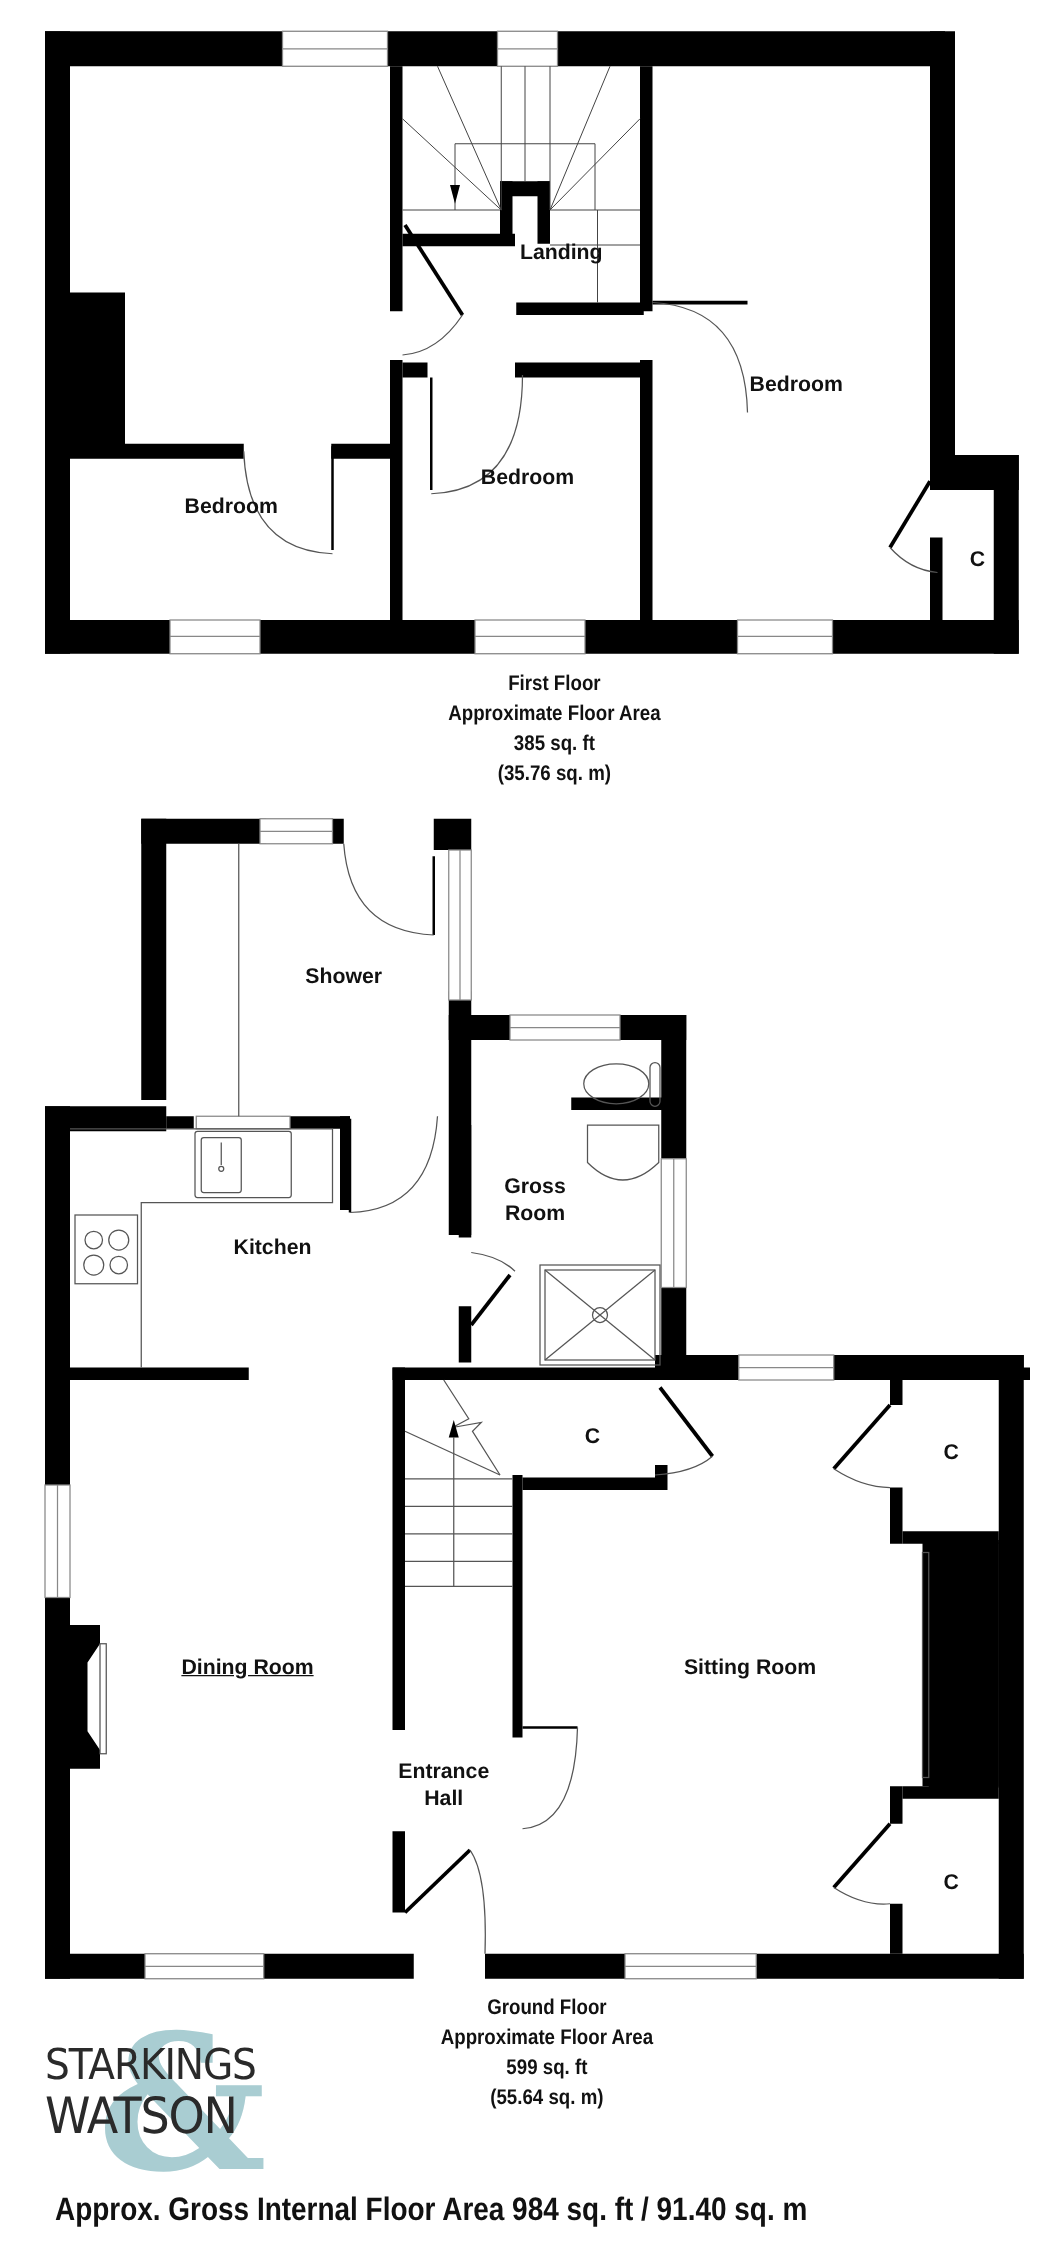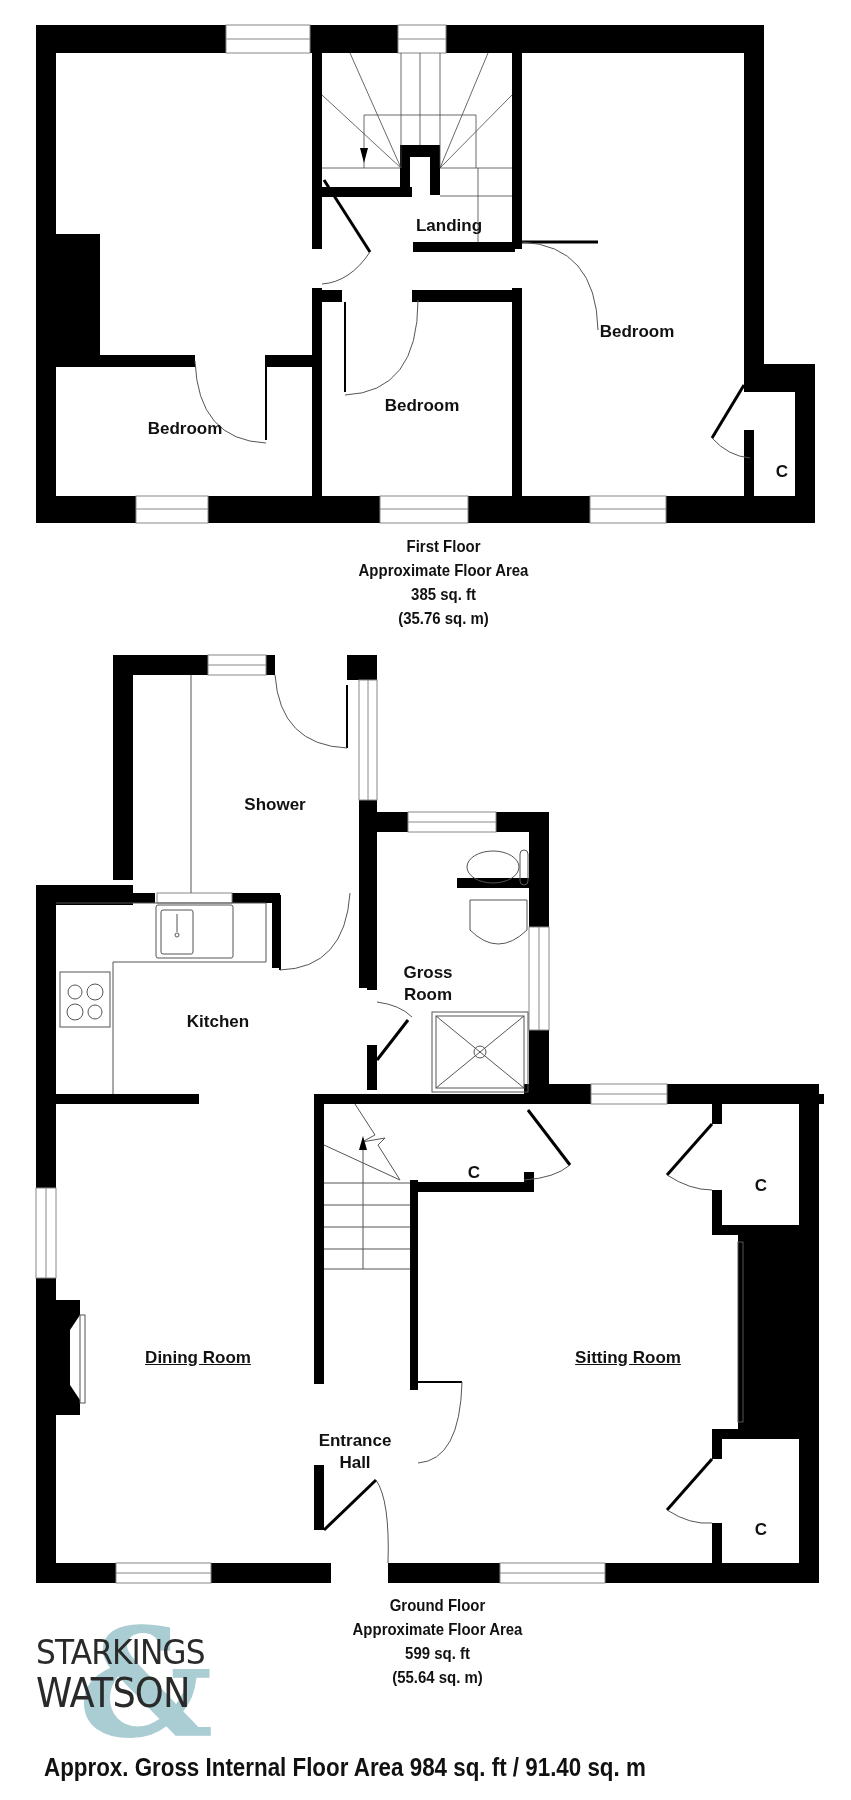--- a/index.html
+++ b/index.html
@@ -1,18 +1,18 @@
 <!DOCTYPE html>
 <html><head>
 <meta charset="utf-8">
 <style>
   html,body{margin:0;padding:0;background:#ffffff;}
   body{width:851px;height:1800px;position:relative;overflow:hidden;font-family:"Liberation Sans",sans-serif;}
   svg.plan{position:absolute;left:0;top:0;}
-  .lbl{position:absolute;font-family:"Liberation Sans",sans-serif;font-weight:bold;font-size:17px;color:#111;text-align:center;line-height:22px;white-space:nowrap;transform:translateX(-50%);margin-top:24px;}
+  .lbl{position:absolute;font-family:"Liberation Sans",sans-serif;font-weight:bold;font-size:17px;color:#111;text-align:center;line-height:22px;white-space:nowrap;transform:translateX(-50%);}
   .cap{position:absolute;left:0;width:851px;text-align:center;font-family:"Liberation Sans",sans-serif;font-weight:bold;font-size:17px;line-height:24px;color:#111;}
   .cap div{transform:scaleX(0.88);}
   .total{position:absolute;left:44px;top:1752px;font-family:"Liberation Sans",sans-serif;font-weight:bold;font-size:26px;color:#111;white-space:nowrap;transform:scaleX(0.86);transform-origin:left top;}
   .logo{position:absolute;left:36px;top:1630px;width:200px;height:130px;}
   .logo .amp{position:absolute;left:42px;top:-22px;font-family:"DejaVu Serif",serif;font-size:150px;line-height:150px;color:#a9cdd2;font-weight:bold;}
   .logo .w1,.logo .w2{position:absolute;left:0;font-family:"DejaVu Sans",sans-serif;font-size:34px;letter-spacing:-1px;color:#2a2a2a;transform:scaleX(0.92);transform-origin:left top;}
   .logo .w1{top:2px;}
   .logo .w2{top:40px;font-size:40px;}
 </style>
 </head>
@@ -234,21 +234,21 @@
 
 <div class="lbl" style="left:275px;top:770px;">Shower</div>
 <div class="lbl" style="left:428px;top:938px;">
   <span>Gross</span><br>
   <span>Room</span>
 </div>
 <div class="lbl" style="left:218px;top:987px;">Kitchen</div>
 <div class="lbl" style="left:474px;top:1138px;">C</div>
 <div class="lbl" style="left:761px;top:1151px;">C</div>
 <div class="lbl" style="left:198px;top:1323px;text-decoration:underline;">Dining Room</div>
-<div class="lbl" style="left:628px;top:1323px;text-decoration:underline;">Sitting Room</div>
+<div class="lbl" style="left:600px;top:1323px;">Sitting Room</div>
 <div class="lbl" style="left:355px;top:1406px;">
   <span>Entrance</span><br>
   <span>Hall</span>
 </div>
 <div class="lbl" style="left:761px;top:1495px;">C</div>
 
 <div class="cap" style="top:1594px;margin-left:12px;">
   <div>Ground Floor</div>
   <div>Approximate Floor Area</div>
   <div>599 sq. ft</div>

